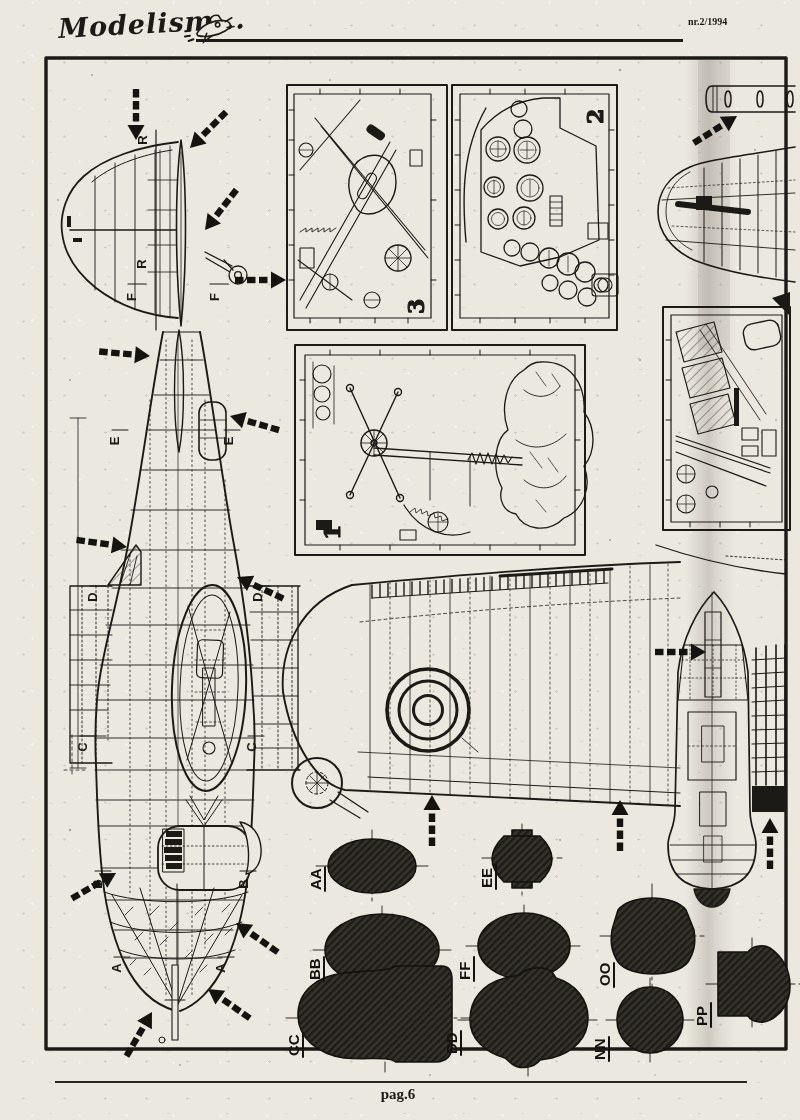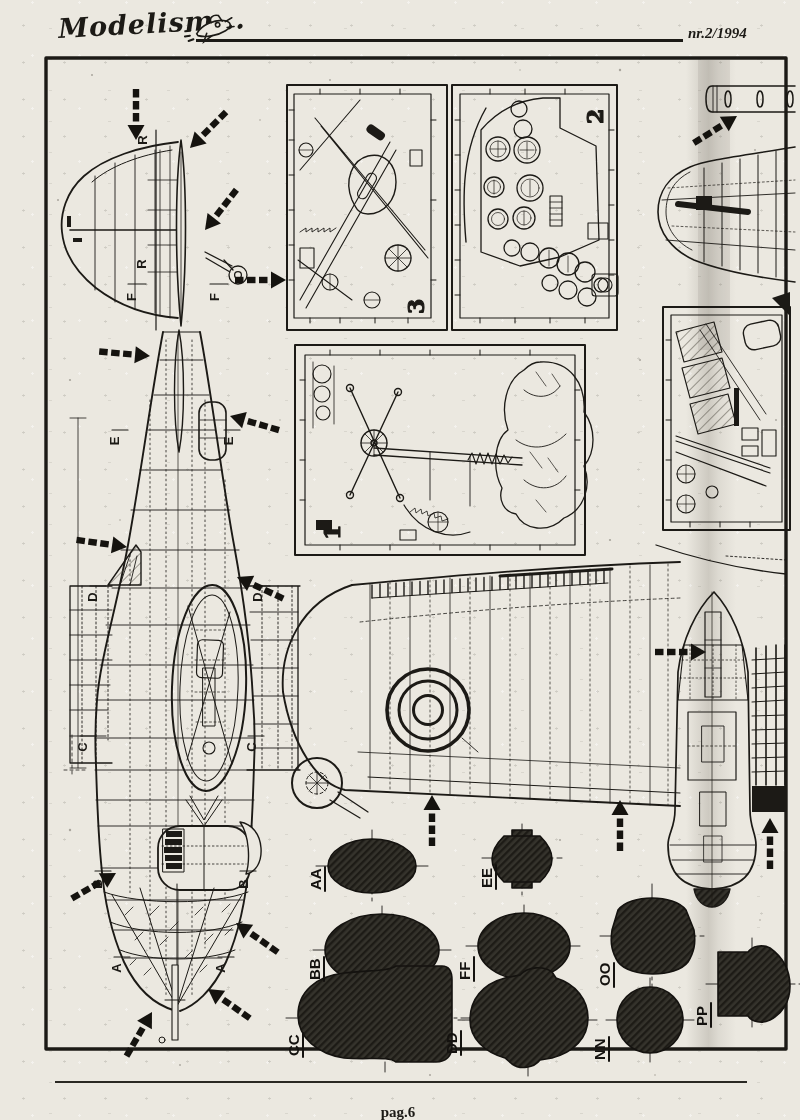--- a/index.html
+++ b/index.html
@@ -14,24 +14,24 @@
     background-position:3px 7px,21px 13px,9px 29px;
     font-family:"Liberation Serif",serif;color:#1c1a16;
   }
   .logo{
     position:absolute;left:58px;top:8px;font-family:"DejaVu Serif",serif;
     font-style:italic;font-weight:700;font-size:27px;letter-spacing:1px;
     transform:rotate(-3deg);white-space:nowrap;
   }
   .plane-doodle{position:absolute;left:182px;top:10px;transform:rotate(-8deg);}
   .header-rule{position:absolute;left:196px;top:39px;width:487px;height:3px;background:#1c1a16;}
-  .issue{position:absolute;left:688px;top:25px;font-weight:700;font-size:15px;font-style:italic;}
+  .issue{position:absolute;left:688px;top:16px;font-weight:700;font-size:10px;}
   .footer-rule{position:absolute;left:55px;top:1081px;width:692px;height:2px;background:#2a2823;}
   .page-label{position:absolute;left:352px;top:1086px;width:92px;text-align:center;
-    font-weight:700;font-size:15px;margin-top:18px;}
+    font-weight:700;font-size:15px;}
   svg text{user-select:none;}
   .mk{font-family:"Liberation Sans",sans-serif;font-weight:700;font-size:13px;fill:#1c1a16;}
   .sec{font-family:"Liberation Sans",sans-serif;font-weight:700;font-size:15px;fill:#14120f;}
   .num{font-family:"DejaVu Serif",serif;font-weight:700;font-size:22px;fill:#1c1a16;}
 </style>
 </head>
 <body>
 
 <div class="page">
 

